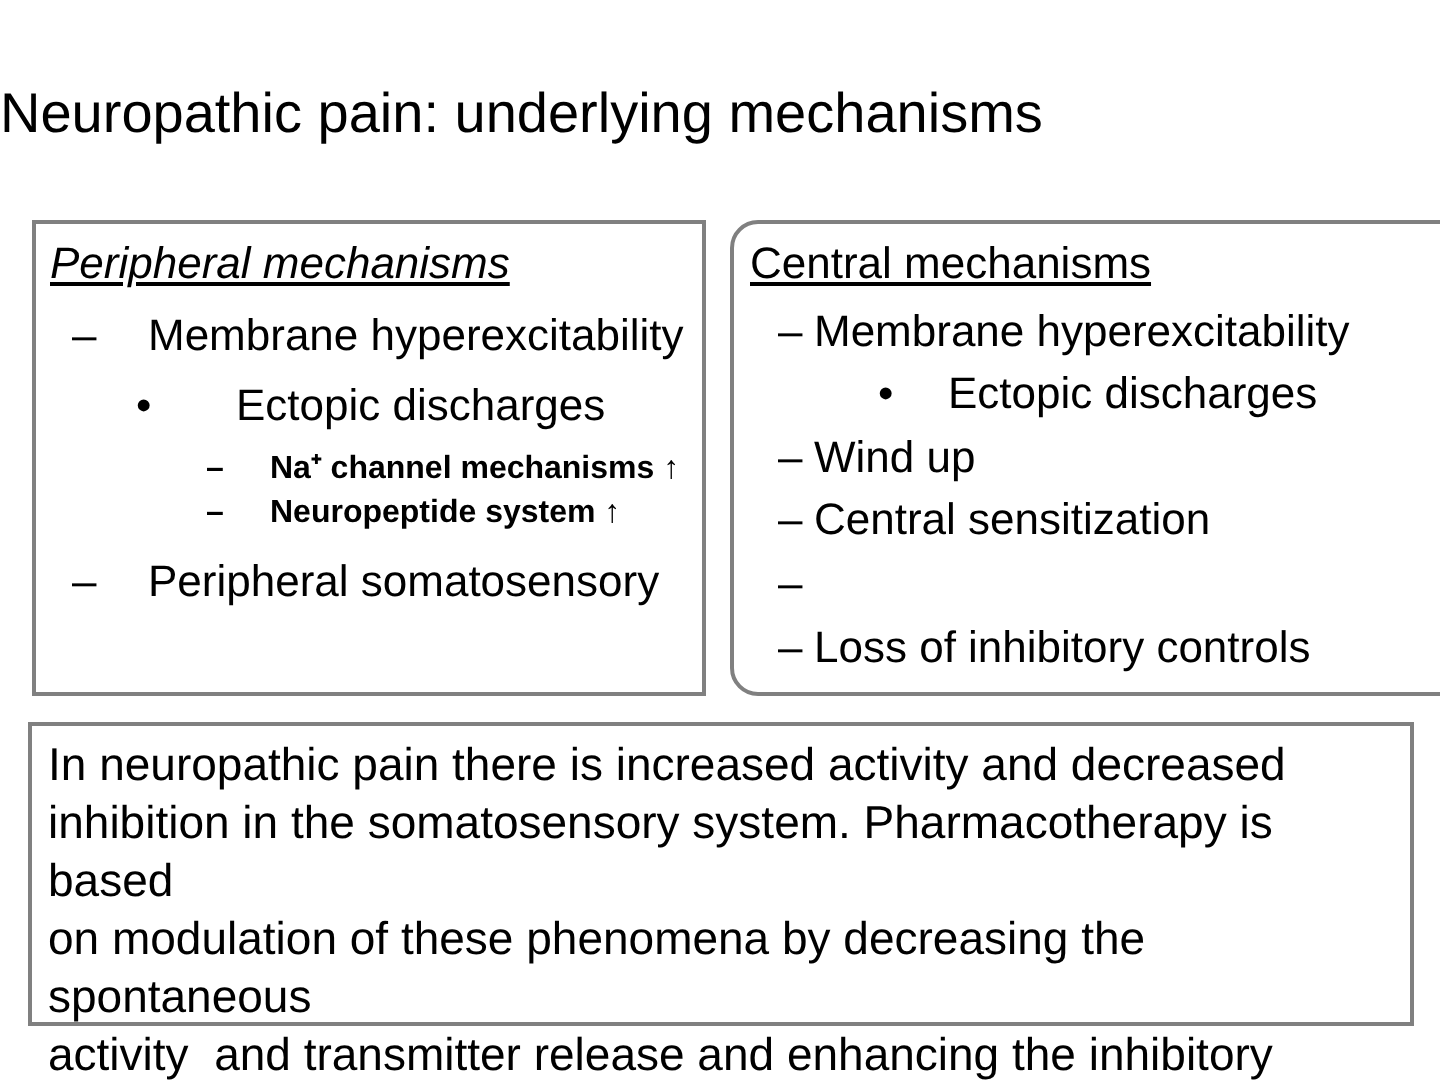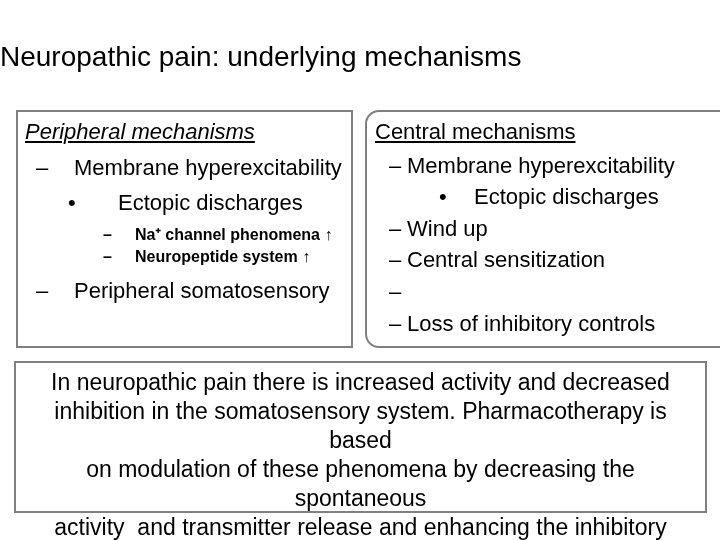--- a/index.html
+++ b/index.html
@@ -64,21 +64,20 @@
   .summary {
     position: absolute;
     left: 8px;
     top: 5px;
     right: 8px;
   }
   .summary-line {
     font-size: 23px;
     line-height: 29px;
     white-space: pre-wrap;
-    text-align: center;
   }
 </style>
 </head>
 <body>
 
 <div class="slide">
 
   <div class="slide-title">Neuropathic pain: underlying mechanisms</div>
 
   <div class="box box-left">
@@ -87,21 +86,21 @@
     <div class="line lvl1" style="top:43px">
       <span class="marker">–</span>
       <span class="txt">Membrane hyperexcitability</span>
     </div>
     <div class="line lvl2" style="top:78px">
       <span class="marker">•</span>
       <span class="txt">Ectopic discharges</span>
     </div>
     <div class="line lvl3" style="top:113px">
       <span class="marker">–</span>
-      <span class="txt">Na⁺ channel phenomena ↑</span>
+      <span class="txt">Na⁺ channel mechanisms ↑</span>
     </div>
     <div class="line lvl3" style="top:135px">
       <span class="marker">–</span>
       <span class="txt">Neuropeptide system ↑</span>
     </div>
     <div class="line lvl1" style="top:166px">
       <span class="marker">–</span>
       <span class="txt">Peripheral somatosensory</span>
     </div>
   </div>

